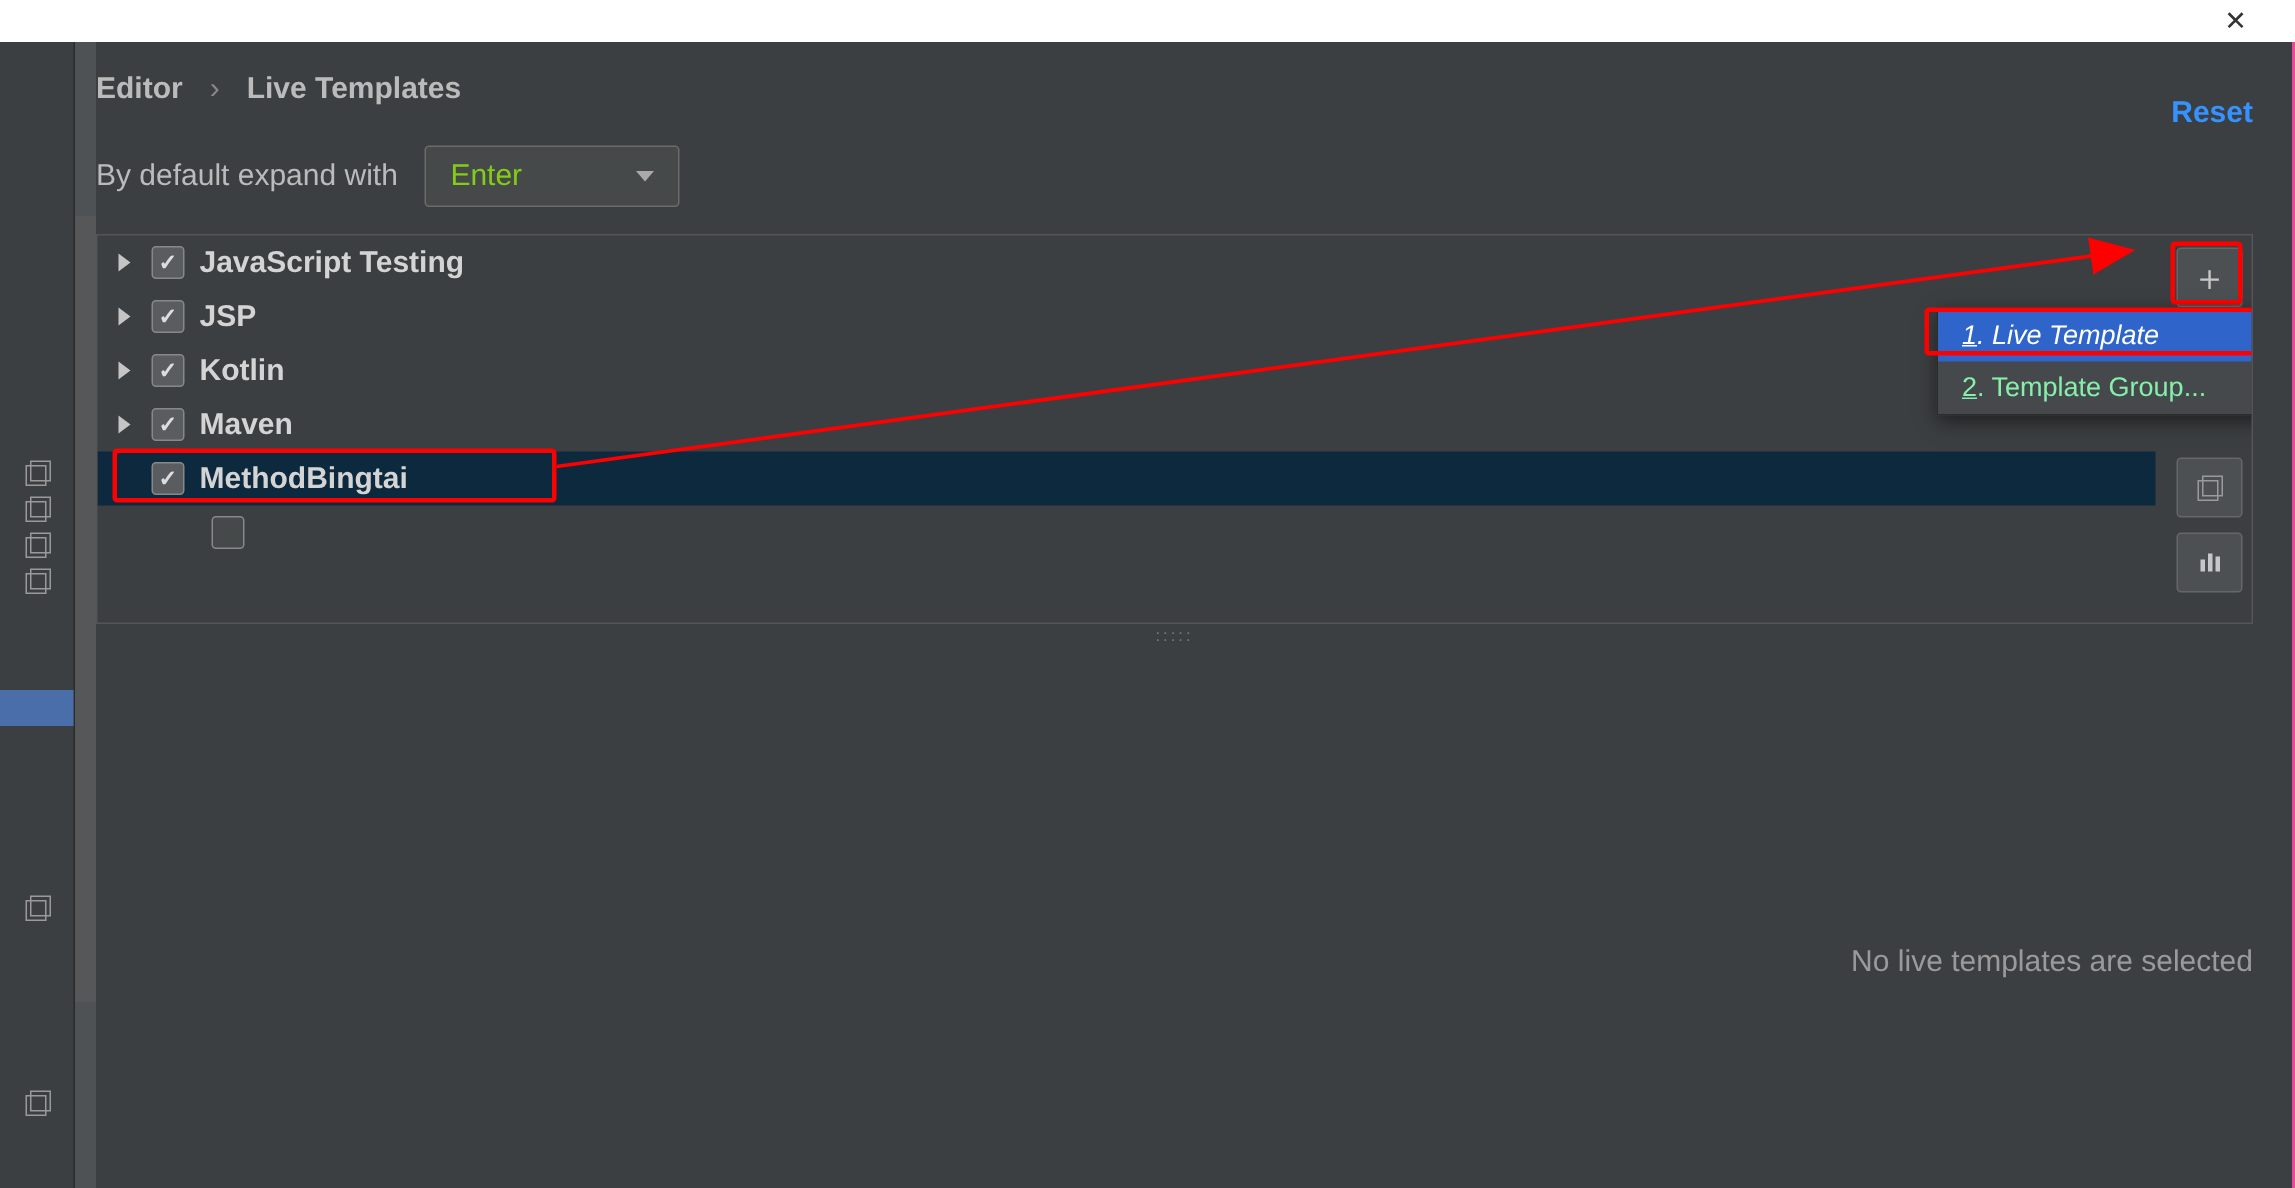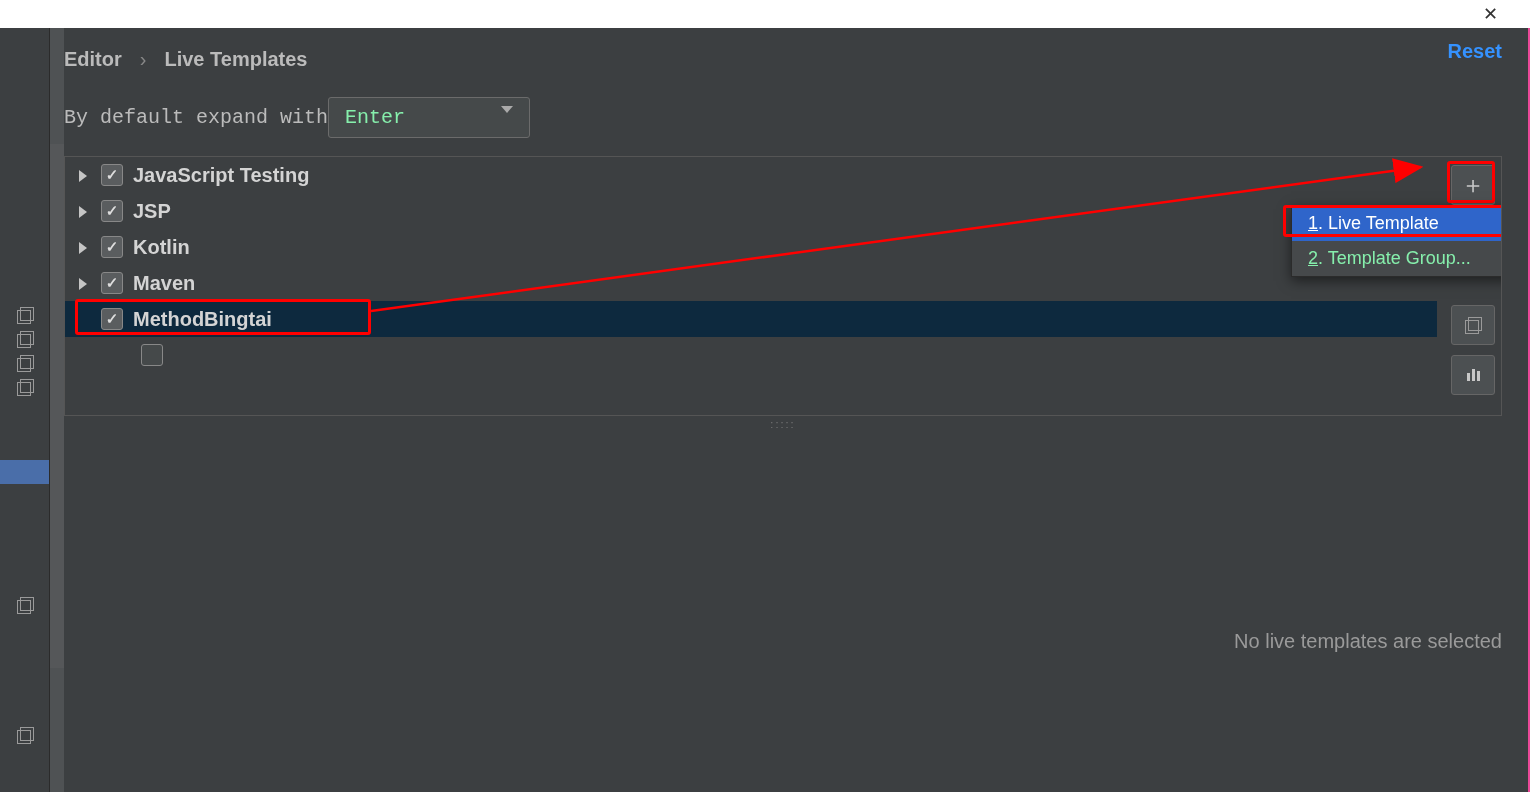--- a/index.html
+++ b/index.html
@@ -79,45 +79,45 @@
       gap: 18px;
       color: #bbbbbb;
       font-size: 20px;
       font-weight: 600;
       margin-bottom: 26px;
     }
     .breadcrumb .sep { color: #888; font-weight: 400; }
     .reset-link {
       position: absolute;
       right: 26px;
-      top: 12px;
+      top: 36px;
       color: #3592ff;
       font-size: 20px;
       font-weight: 600;
       cursor: pointer;
     }
     .expand-row {
       display: flex;
       align-items: center;
+      gap: 18px;
       color: #bbbbbb;
       font-size: 20px;
       margin-bottom: 18px;
-      font-family: Liberation Mono, monospace;
     }
     .dropdown {
       border: 1px solid #6b6b6b;
       background: #45494a;
       border-radius: 3px;
       padding: 8px 16px;
-      color: #86efac;
-      font-size: 20px;
-      width: 202px;
+      color: #84cc16;
+      font-size: 20px;
+      width: 170px;
       display: flex;
       justify-content: space-between;
-      align-items: flex-start;
+      align-items: center;
       cursor: pointer;
     }
     .tri-down {
       width: 0; height: 0;
       border-left: 6px solid transparent;
       border-right: 6px solid transparent;
       border-top: 7px solid #aaa;
     }
     .tree-panel {
       border: 1px solid #555;
@@ -224,21 +224,21 @@
       font-size: 18px;
       z-index: 200;
       min-width: 230px;
     }
     .popup-item {
       padding: 7px 16px;
       color: #86efac;
       cursor: pointer;
       white-space: nowrap;
     }
-    .popup-item.sel { background: #2f65ca; color: #fff; }
+    .popup-item.sel { background: #2f65ca; color: #fff; font-style: italic; }
     .popup-item .underline { text-decoration: underline; }
     .grip {
       text-align: center;
       color: #777;
       font-size: 11px;
       letter-spacing: 2px;
       margin-top: 2px;
     }
     .empty-msg {
       text-align: right;

